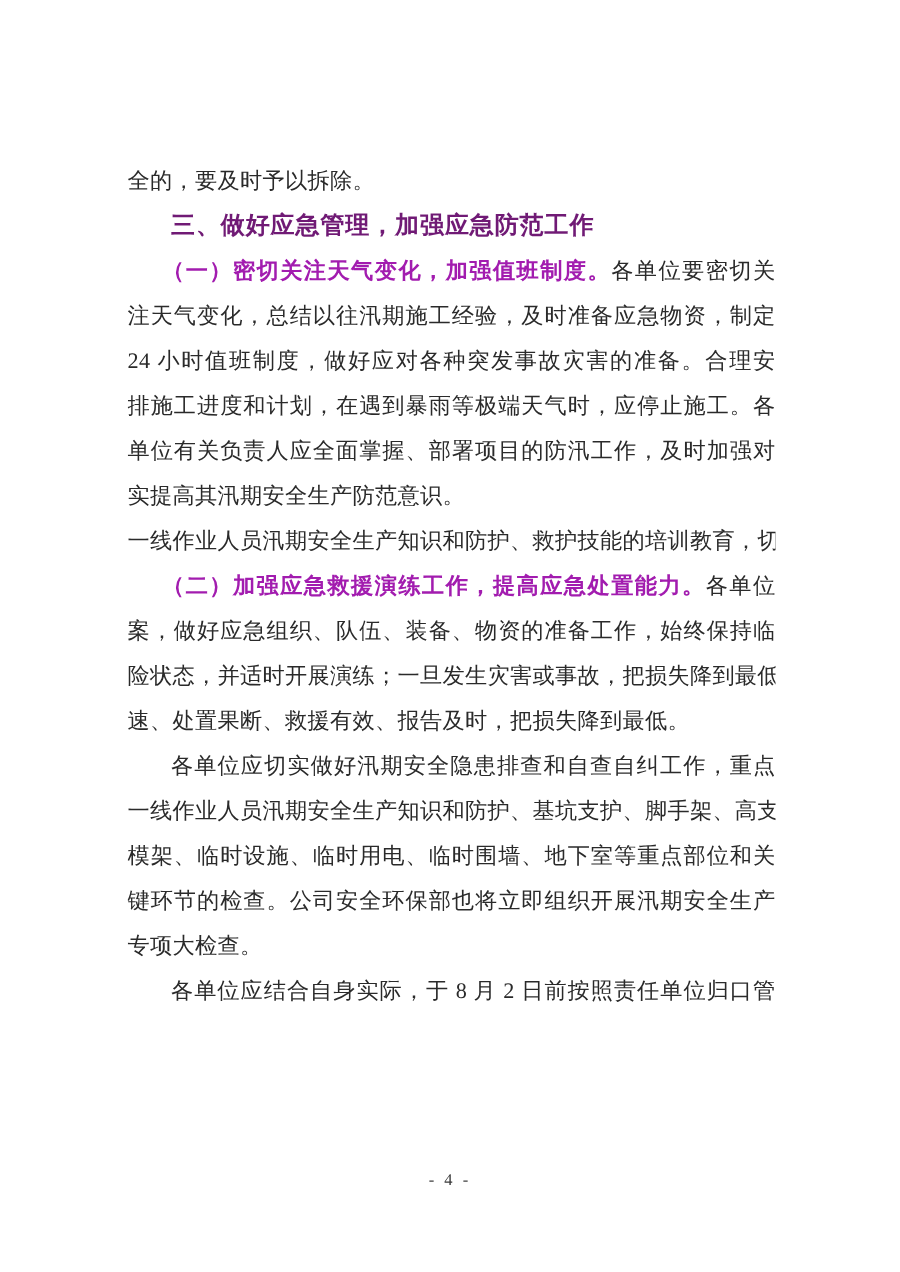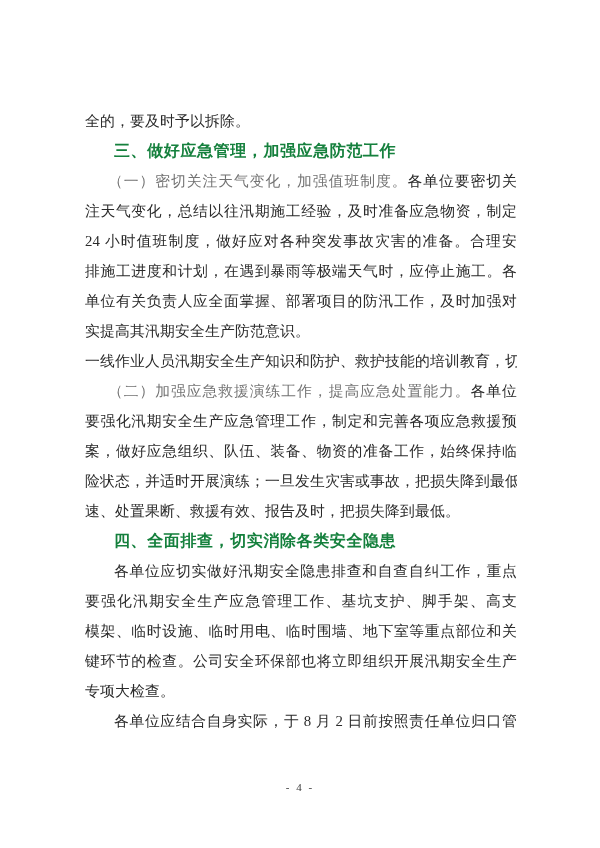--- a/index.html
+++ b/index.html
@@ -33,30 +33,30 @@
     white-space: nowrap;
   }
   .line.short {
     text-align: left;
     text-align-last: left;
   }
   .line.heading {
     font-family: "Liberation Sans", "DejaVu Sans", sans-serif;
     font-weight: 700;
     font-size: 16px;
-    color: #15803d;
+    color: #701a75;
     letter-spacing: 0.6px;
     text-align: right;
     text-align-last: left;
   }
   .ind  { padding-left: 29px; }
   .indp { padding-left: 23px; }
   .lead {
-    font-weight: 400;
-    color: #737373;
+    font-weight: 700;
+    color: #a21caf;
   }
   .pageno {
     position: absolute;
     left: 0;
     top: 781px;
     width: 100%;
     text-align: center;
     font-size: 11px;
     color: #3a3a3a;
     letter-spacing: 2px;
@@ -77,29 +77,27 @@
 
     <div class="line">注天气变化，总结以往汛期施工经验，及时准备应急物资，制定</div>
     <div class="line">24 小时值班制度，做好应对各种突发事故灾害的准备。合理安</div>
     <div class="line">排施工进度和计划，在遇到暴雨等极端天气时，应停止施工。各</div>
     <div class="line">单位有关负责人应全面掌握、部署项目的防汛工作，及时加强对</div>
     <div class="line short">实提高其汛期安全生产防范意识。</div>
     <div class="line">一线作业人员汛期安全生产知识和防护、救护技能的培训教育，切</div>
 
     <div class="line indp"><span class="lead">（二）加强应急救援演练工作，提高应急处置能力。</span><span>各单位</span></div>
 
-    <div class="line">要强化汛期安全生产应急管理工作，制定和完善各项应急救援预</div>
     <div class="line">案，做好应急组织、队伍、装备、物资的准备工作，始终保持临</div>
     <div class="line">险状态，并适时开展演练；一旦发生灾害或事故，把损失降到最低</div>
     <div class="line short">速、处置果断、救援有效、报告及时，把损失降到最低。</div>
 
-    <div class="line heading ind">四、全面排查，切实消除各类安全隐患</div>
 
     <div class="line ind">各单位应切实做好汛期安全隐患排查和自查自纠工作，重点</div>
-    <div class="line">要强化汛期安全生产应急管理工作、基坑支护、脚手架、高支</div>
+    <div class="line">一线作业人员汛期安全生产知识和防护、基坑支护、脚手架、高支</div>
     <div class="line">模架、临时设施、临时用电、临时围墙、地下室等重点部位和关</div>
     <div class="line">键环节的检查。公司安全环保部也将立即组织开展汛期安全生产</div>
     <div class="line short">专项大检查。</div>
 
     <div class="line ind">各单位应结合自身实际，于 8 月 2 日前按照责任单位归口管</div>
 
   </div>
 
   <div class="pageno">- 4 -</div>
 </div>

